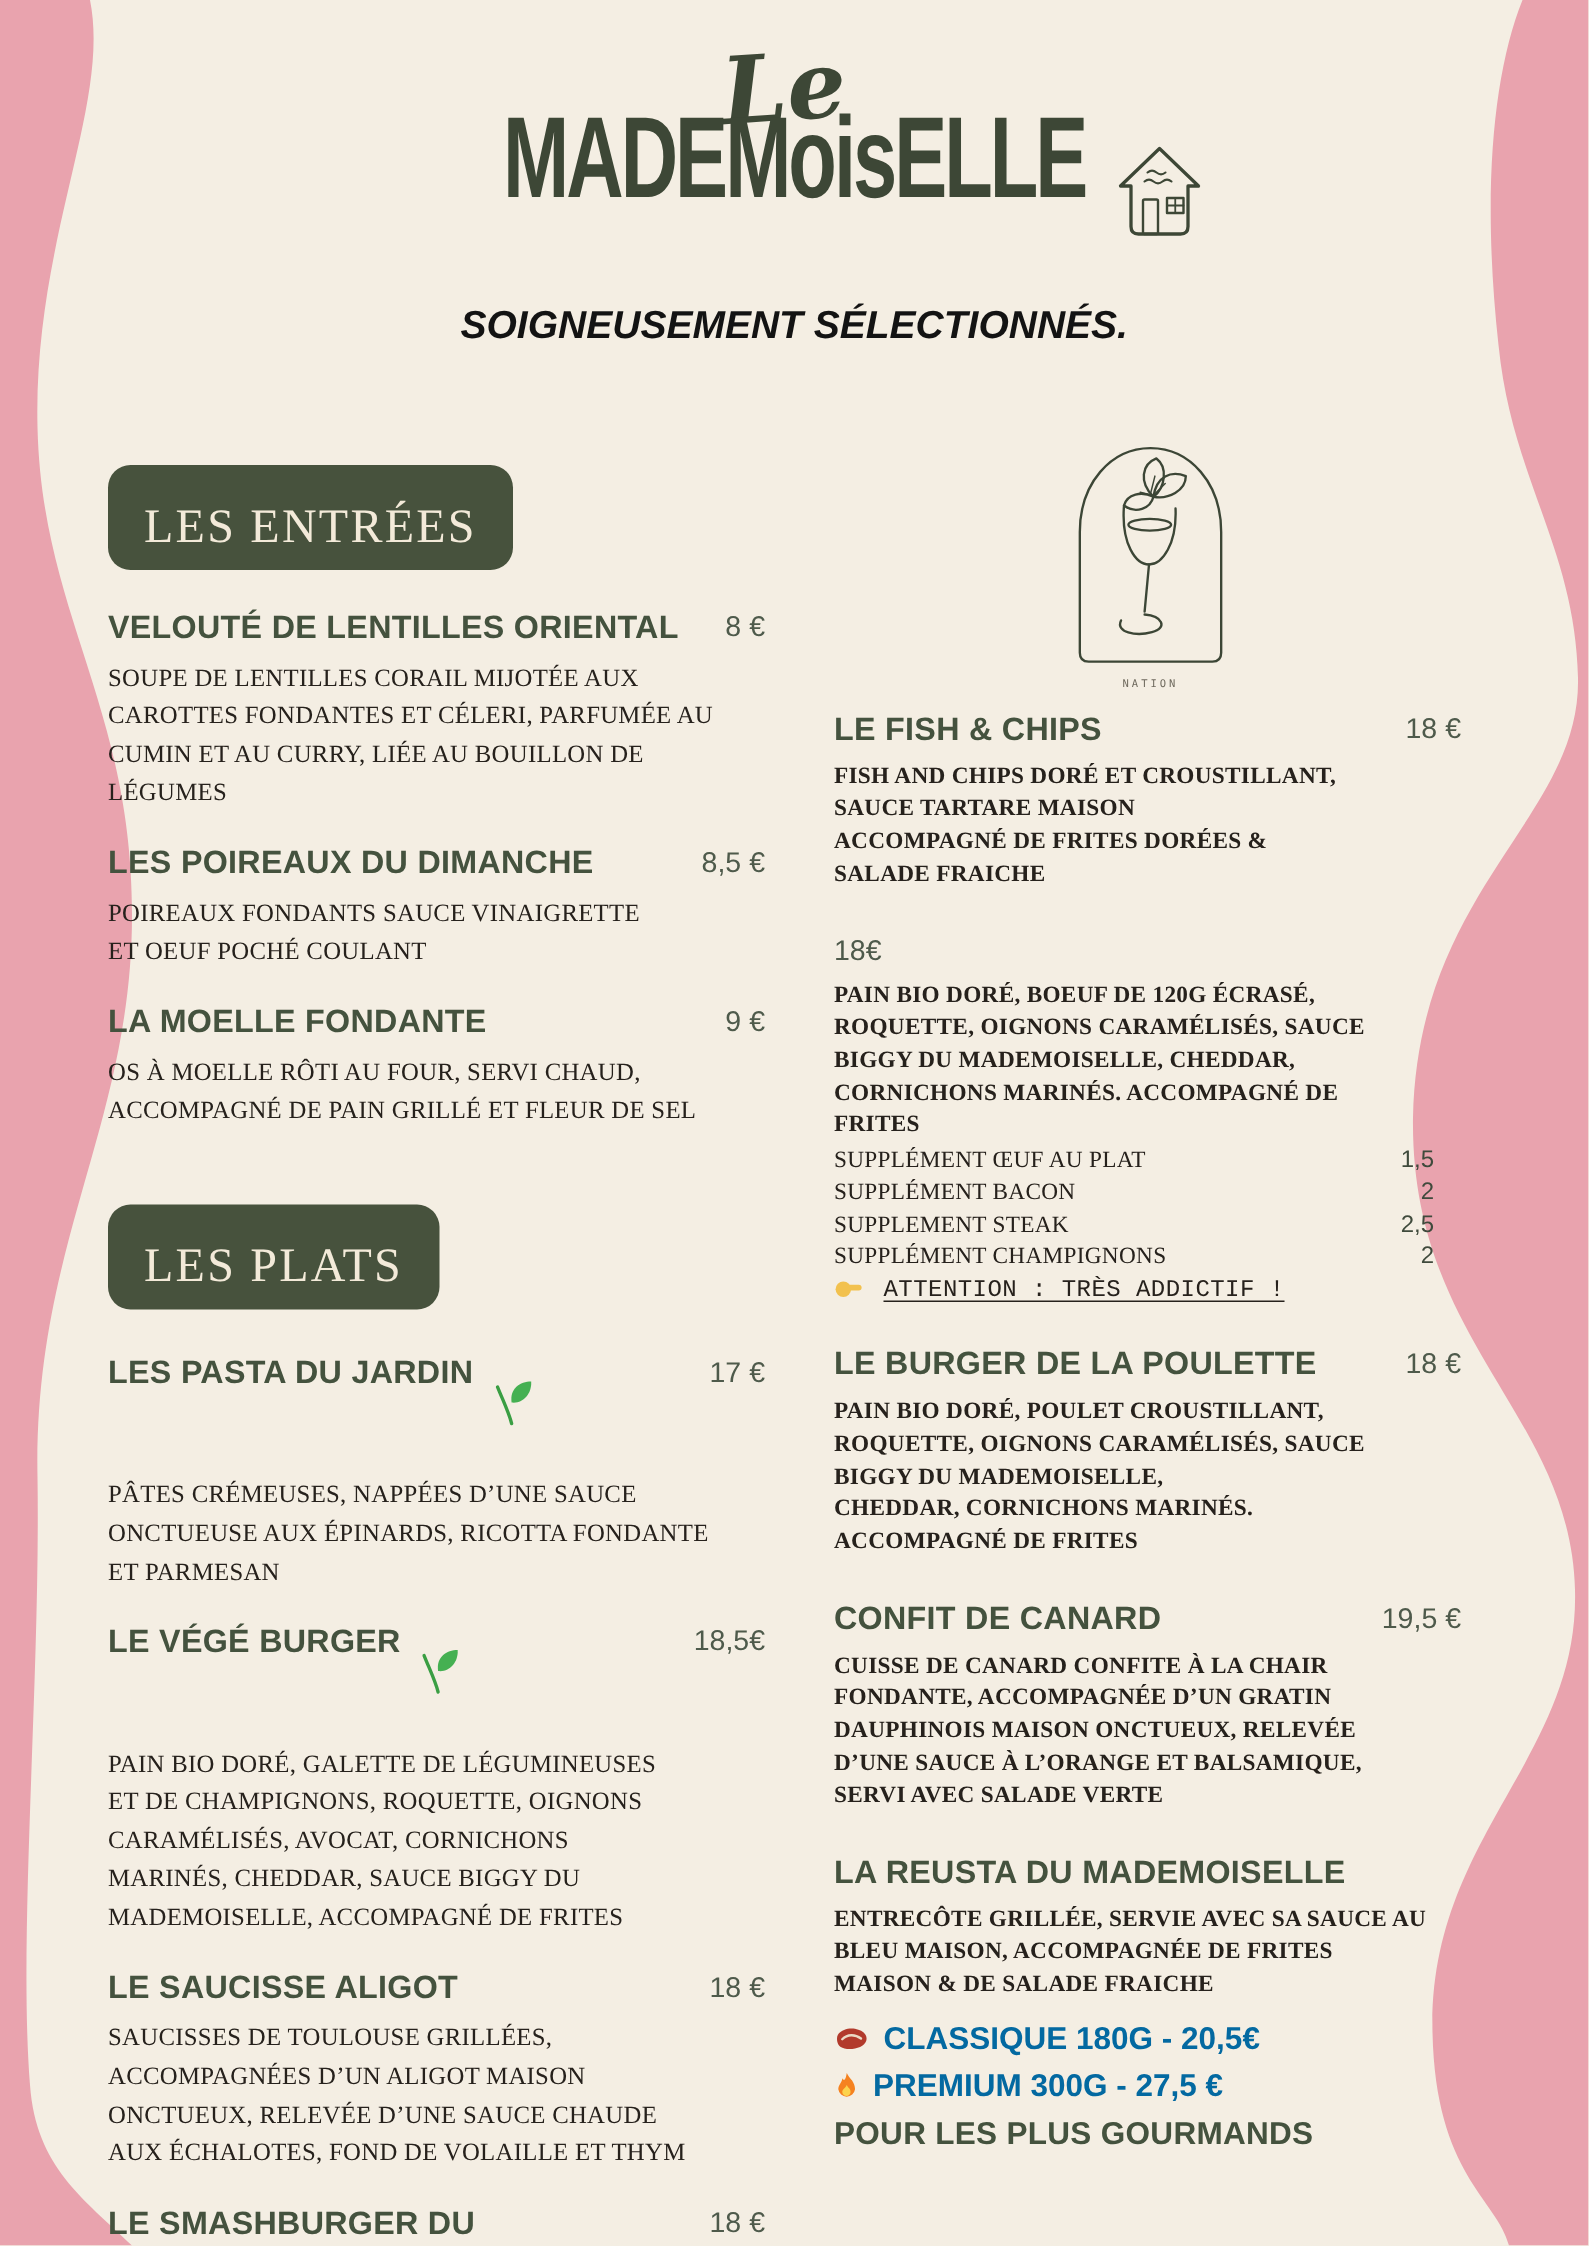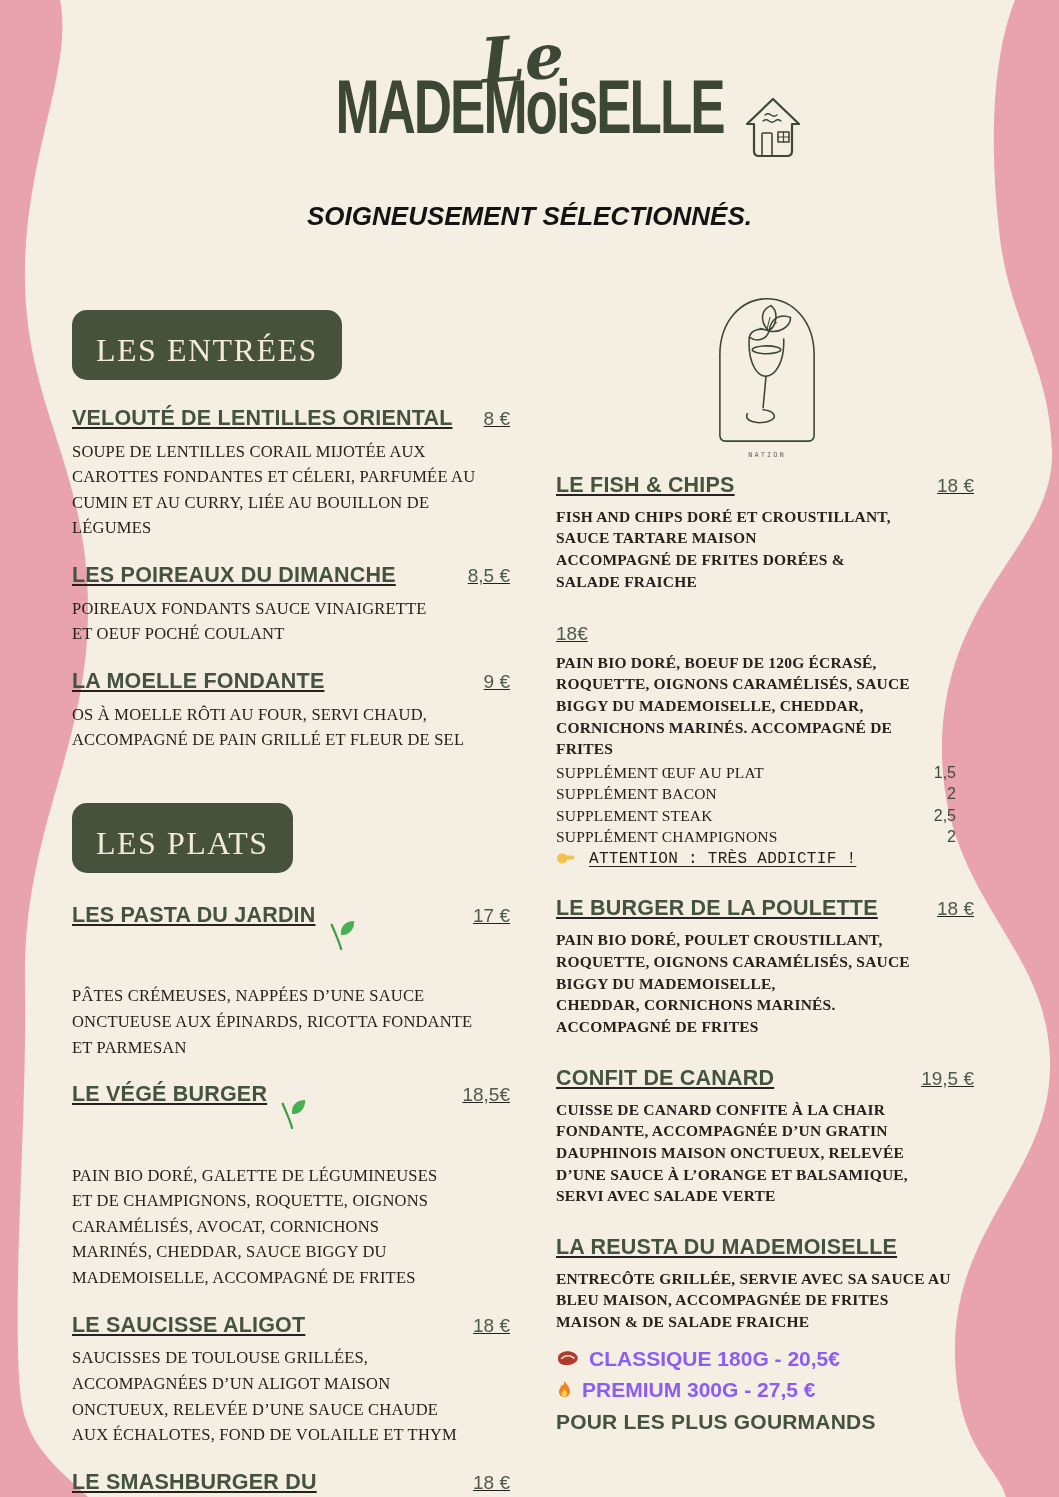--- a/index.html
+++ b/index.html
@@ -35,21 +35,21 @@
 
   .badge{
     display:inline-block;background:#47523d;color:#f3ead9;
     font-family:"Liberation Serif",serif;font-size:32px;letter-spacing:1.5px;
     padding:22px 24px 11px;border-radius:15px;
   }
   .badge.entrees{margin-bottom:26px;}
   .badge.plats{margin-top:28px;margin-bottom:30px;}
 
   .item{margin-bottom:22px;}
-  .trow{display:flex;justify-content:space-between;align-items:flex-start;margin-bottom:7px;text-decoration:underline;}
+  .trow{display:flex;justify-content:space-between;align-items:flex-start;margin-bottom:7px;}
   .ititle{
     font-weight:bold;font-size:21.5px;color:#44523e;letter-spacing:0.2px;
     display:flex;align-items:flex-start;gap:12px;white-space:pre-line;line-height:1.2;
   }
   .iprice{font-size:19px;color:#4e5a4b;white-space:nowrap;padding-top:2px;padding-right:4px;}
   .desc{
     font-family:"Liberation Serif",serif;font-size:16.5px;line-height:1.55;
     color:#26211c;white-space:pre-line;letter-spacing:0.2px;
   }
   .col-right .desc{font-size:15.5px;line-height:1.4;font-weight:bold;}
@@ -72,21 +72,21 @@
   .slabel{font-family:"Liberation Serif",serif;font-size:15.5px;line-height:1.38;letter-spacing:0.2px;}
   .sprice{font-size:16px;color:#3f4a3c;padding-right:22px;}
 
   .note{
     display:flex;gap:14px;margin-top:3px;
     font-family:Liberation Mono, monospace;font-size:16px;letter-spacing:0.3px;
   }
   .note .note-text{text-decoration:underline;text-underline-offset:3px;}
 
   .opts{margin-top:14px;}
-  .opt{display:flex;align-items:center;gap:9px;font-weight:bold;font-size:21px;color:#8b5cf6;margin-top:7px;}
+  .opt{display:flex;align-items:center;gap:9px;font-weight:bold;font-size:21px;color:#0369a1;margin-top:7px;}
   .opt-footer{font-weight:bold;font-size:21px;color:#44523e;margin-top:8px;letter-spacing:0.2px;}
 
   svg{display:block;}
 </style>
 </head>
 <body>
 
 <div class="waves">
   <svg width="1059" height="1497" viewBox="0 0 1059 1497" preserveAspectRatio="none">
     <path fill="#e9a3ae" d="M0,0 L60,0 C74,70 22,160 25,285 C28,410 88,470 88,610 C88,750 22,830 25,985 C27,1120 12,1290 20,1390 C24,1445 56,1466 88,1497 L0,1497 Z"></path>

